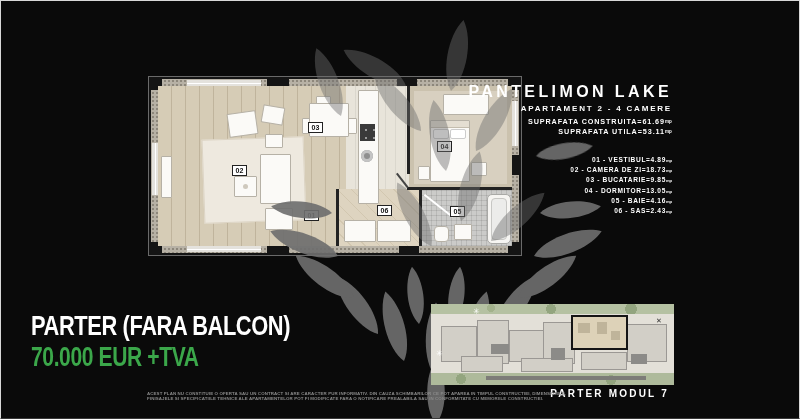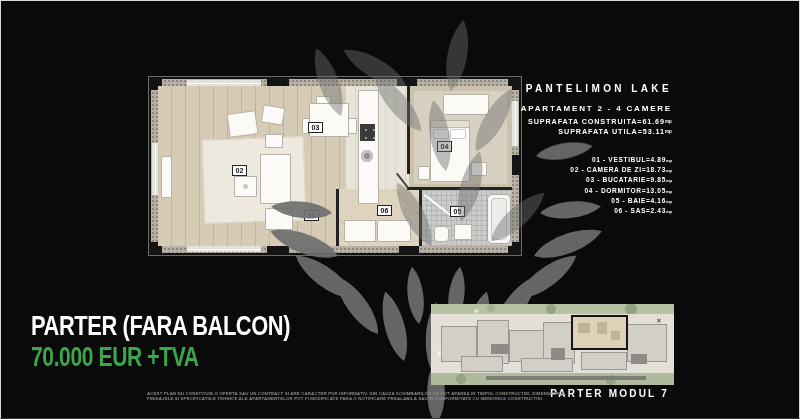--- a/index.html
+++ b/index.html
@@ -41,21 +41,21 @@
         box-shadow:inset 0 0 0 3px #c4c4c4;}
   .tub{position:absolute;border-radius:5px;background:#f6f5f2;border:1px solid #a9a9a6;}
   .tub::after{content:"";position:absolute;inset:3px;border:1px solid #c7c7c4;border-radius:4px;background:#ececea;}
   .shower-line{position:absolute;width:36px;height:1.5px;background:#fff;transform:rotate(38deg);transform-origin:left top;}
   .bed-head{position:absolute;left:0;top:0;right:0;height:6px;background:#e4ded2;border-bottom:1px solid #c4bdae;}
   .pillow{position:absolute;top:8px;width:14px;height:8px;background:#fff;border:1px solid #ccc;border-radius:2px;}
   .chip{position:absolute;z-index:5;background:#fff;color:#111;border:1px solid #222;
         width:13px;height:9px;line-height:9px;text-align:center;font-weight:bold;font-size:7px;}
   
   .rt{position:absolute;color:#fff;text-align:right;z-index:5;white-space:nowrap;}
-  .title{right:127px;top:82px;font-size:10px;font-weight:bold;letter-spacing:3.4px;}
+  .title{right:127px;top:82px;font-size:16px;font-weight:bold;letter-spacing:3.4px;}
   .subtitle{right:127px;top:103px;font-size:8px;font-weight:bold;letter-spacing:1.8px;}
   .areas{right:127px;top:116px;font-size:8px;font-weight:bold;letter-spacing:1px;line-height:11px;
          transform:scale(.9);transform-origin:top right;}
   .room-list{right:127px;top:154px;margin:0;padding:0;list-style:none;font-size:8px;font-weight:bold;
              letter-spacing:.8px;line-height:12.6px;transform:scale(.82);transform-origin:top right;}
   .unit{font-size:5px;vertical-align:top;letter-spacing:0;}
   
   .offer-floor{position:absolute;left:30px;top:309px;color:#fff;font-size:28px;font-weight:bold;
                letter-spacing:-.5px;transform:scaleX(.78);transform-origin:left top;white-space:nowrap;z-index:5;}
   .offer-price{position:absolute;left:30px;top:341px;font-size:27px;font-weight:bold;

